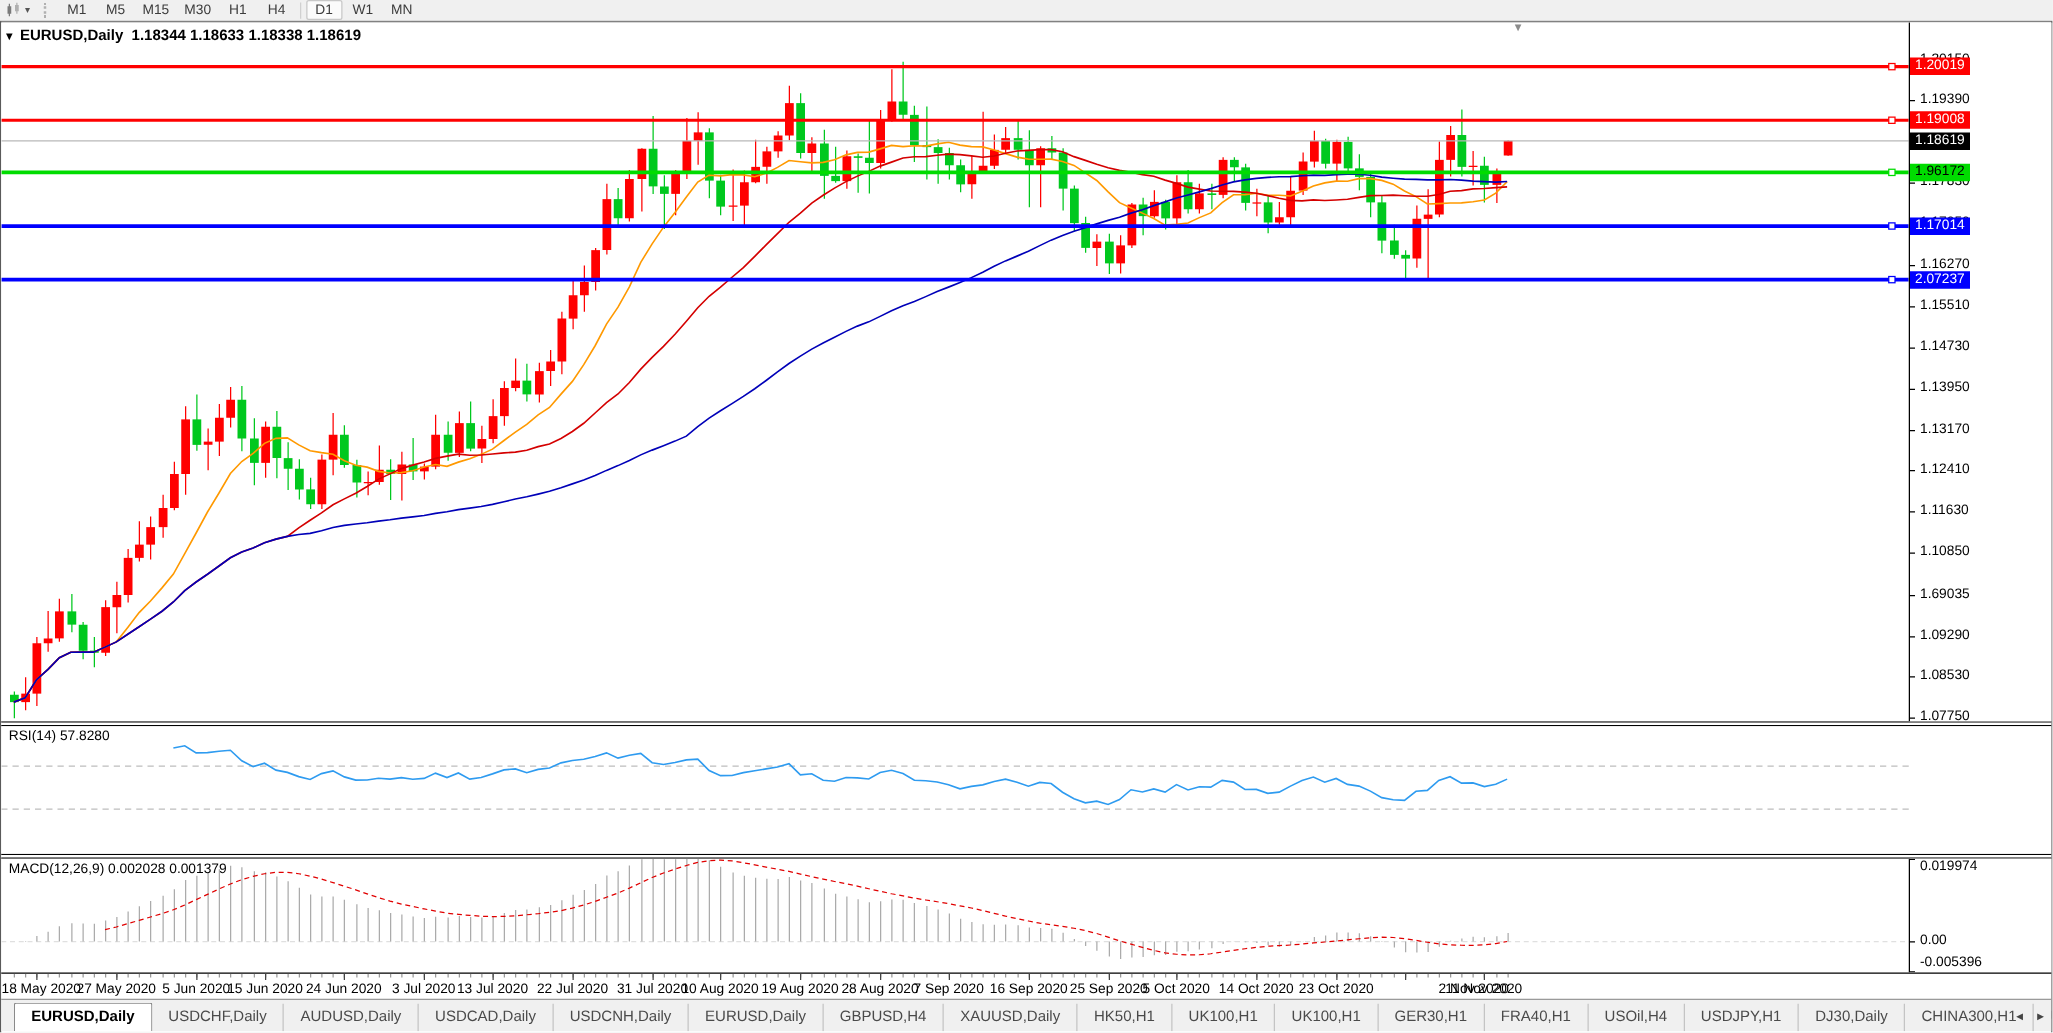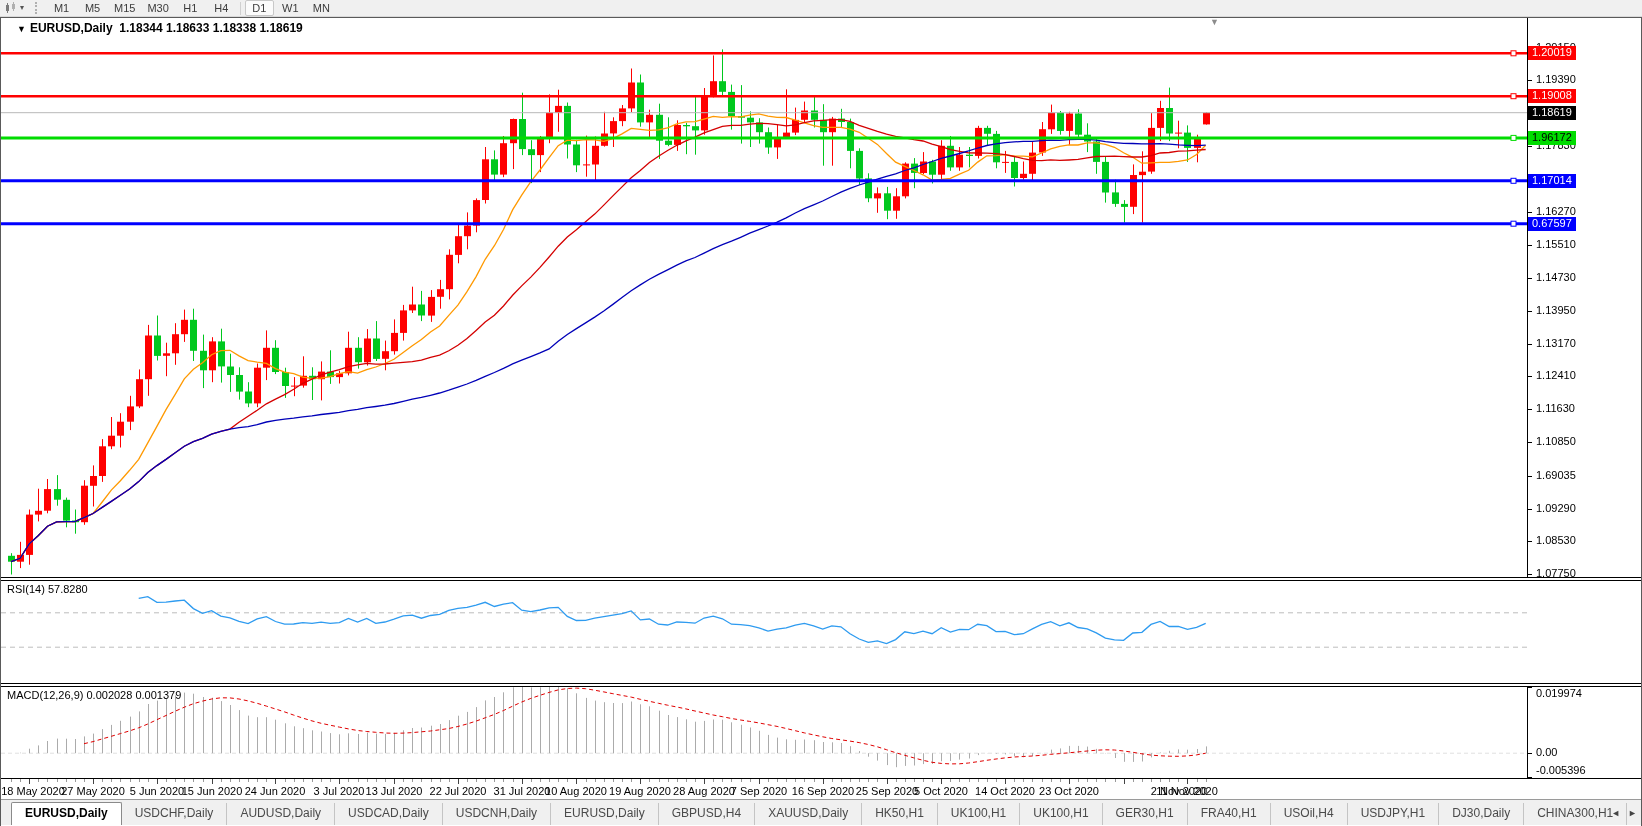--- a/index.html
+++ b/index.html
@@ -22,21 +22,21 @@
 
   
   .window { position:absolute; top:17px; left:0; width:1642px; height:809px;
     background:#ffffff; border:1px solid #5a5a5a; border-bottom:none; }
   .panel { position:relative; display:flex; background:#fff; }
   .plot  { position:relative; flex:1 1 auto; overflow:hidden; }
   .axis  { position:relative; width:114px; border-left:1px solid #000; background:#fff; overflow:hidden; }
   .sep { height:4px; background:#fff; border-top:1px solid #000; border-bottom:1px solid #000; cursor:row-resize; }
   #panel-main .plot svg, #panel-rsi .plot svg, #panel-macd .plot svg { position:absolute; top:0; left:0; }
 
-  .chart-title { position:absolute; top:3px; left:16px; font-size:12px; font-weight:700;
+  .chart-title { position:absolute; top:3px; left:2px; font-size:12px; font-weight:700;
     color:#000; white-space:nowrap; z-index:5; }
   .chart-title .tri { font-size:9px; margin-right:4px; }
   .ind-label { position:absolute; top:2px; left:6px; font-size:11px; color:#000; z-index:5; white-space:nowrap; }
 
   .ptick { position:absolute; left:0; width:4px; height:1px; background:#000; }
   .plabel { position:absolute; left:8px; font-size:11px; color:#000; white-space:nowrap; line-height:13px; }
   .badge { position:absolute; left:0; font-size:11px; line-height:13px; padding:0 4px 1px 4px;
     white-space:nowrap; z-index:6; }
 
   
@@ -410,21 +410,21 @@
           <div class="ptick" style="top: 491px;"></div>
           <div class="plabel" style="top: 484px;">1.09290</div>
           <div class="ptick" style="top: 523px;"></div>
           <div class="plabel" style="top: 516px;">1.08530</div>
           <div class="ptick" style="top: 556px;"></div>
           <div class="plabel" style="top: 549px;">1.07750</div>
           <div class="badge" style="top: 28px; background: rgb(255, 0, 0); color: rgb(255, 255, 255);">1.20019</div>
           <div class="badge" style="top: 71px; background: rgb(255, 0, 0); color: rgb(255, 255, 255);">1.19008</div>
           <div class="badge" style="top: 113px; background: rgb(0, 220, 0); color: rgb(0, 0, 0);">1.96172</div>
           <div class="badge" style="top: 156px; background: rgb(0, 0, 255); color: rgb(255, 255, 255);">1.17014</div>
-          <div class="badge" style="top: 199px; background: rgb(0, 0, 255); color: rgb(255, 255, 255);">0.67597</div>
+          <div class="badge" style="top: 199px; background: rgb(0, 0, 255); color: rgb(255, 255, 255);">2.07237</div>
           <div class="badge" style="top: 88px; background: rgb(0, 0, 0); color: rgb(255, 255, 255);">1.18619</div>
         </div>
     </div>
 
     <div class="sep"></div>
 
     <div class="panel" id="panel-rsi" style="height:102px">
       <div class="plot">
         <svg id="svg-rsi" width="1527" height="102">
             <line x1="0" y1="31.8" x2="1527" y2="31.8" stroke="#bdbdbd" stroke-width="1" stroke-dasharray="5 4"></line>

